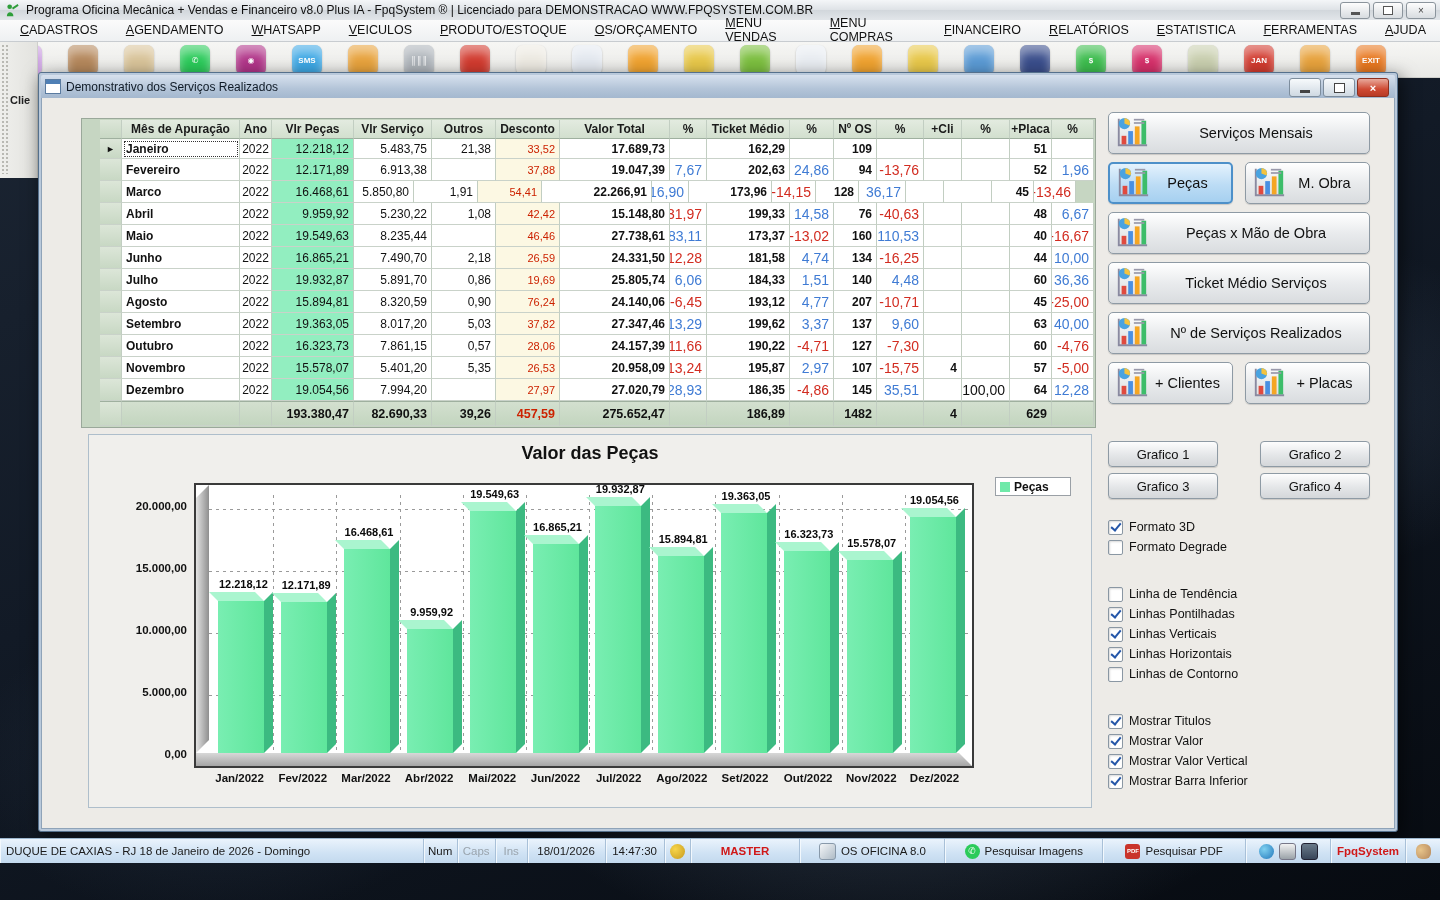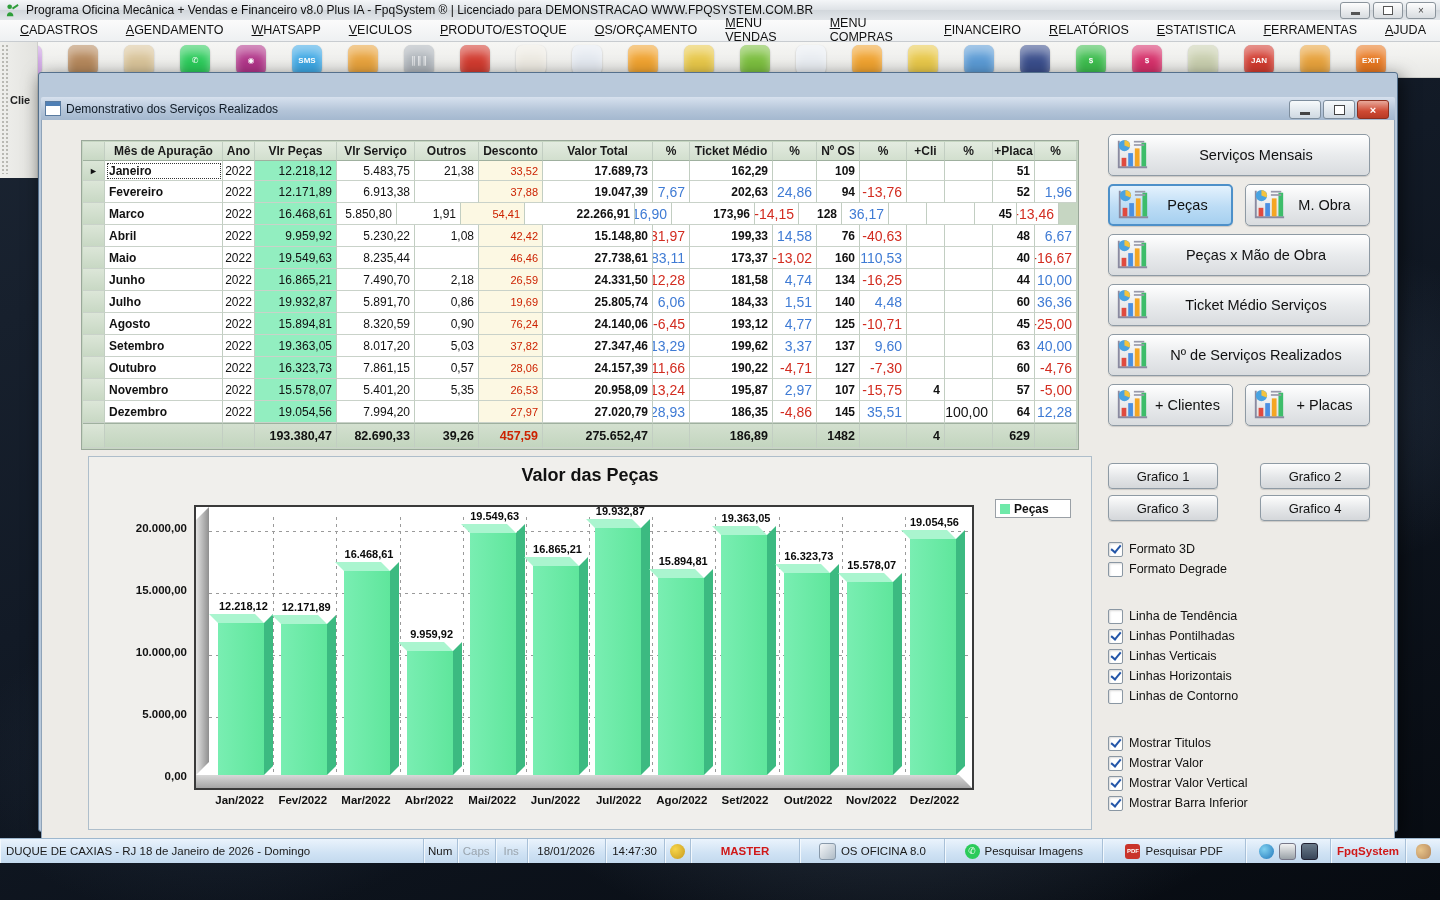--- a/index.html
+++ b/index.html
@@ -37,34 +37,34 @@
     background:linear-gradient(90deg,#efefec,#e3e3df);border-right:1px solid #cfcfcb;}
   .left-strip .dots{position:absolute;left:1px;top:2px;width:7px;height:130px;
     background-image:radial-gradient(#b9b9b3 1px, transparent 1.4px);background-size:4px 4px;}
   .clientes-caption{position:absolute;left:10px;top:52px;font-size:11px;font-weight:bold;color:#222;}
   
   .win{position:absolute;left:38px;top:72px;width:1360px;height:760px;
     background:#b9c9db;border:1px solid #55708c;border-radius:3px;
     box-shadow:3px 5px 18px rgba(0,0,0,.6);box-sizing:border-box;padding:2px;}
   .win-tb{height:23px;border-radius:2px 2px 0 0;
     background:linear-gradient(#d7e1ee,#b3c4d8 60%,#a4b8cf);
-    display:flex;align-items:center;font-size:12px;color:#0f1a26;position:relative;margin-top:22px;}
+    display:flex;align-items:center;font-size:12px;color:#0f1a26;position:relative;}
   .win-icon{width:14px;height:13px;margin:0 5px 0 4px;background:#fff;border:1px solid #5a7ba0;flex:none;position:relative;}
   .win-icon::before{content:"";position:absolute;left:0;top:0;right:0;height:4px;background:#4f7fb5;}
   .win-btns{position:absolute;right:6px;top:3px;display:flex;gap:2px;}
   .iwbtn{width:30px;height:17px;border:1px solid #7d8d9d;border-radius:3px;
     background:linear-gradient(#f7fafc,#cfd9e2);display:flex;align-items:center;justify-content:center;
     font-size:11px;color:#333;font-weight:bold;}
   .iwbtn .mini{width:10px;height:3px;background:#444;margin-top:7px;}
   .iwbtn .rest{width:9px;height:8px;border:1px solid #444;background:#fff;}
   .iwbtn.close{background:linear-gradient(#e8a99b,#cf4a33 60%,#b83a25);color:#fff;border-color:#8d2f1e;}
   .win-body{position:relative;height:730px;background:#edebe7;border:1px solid #8fa3b8;border-top:none;overflow:hidden;}
   
   .grid{position:absolute;left:39px;top:20px;border:1px solid #9aa89a;background:#c6d6c2;padding:1px;}
-  .t-row{display:flex;}
+  .t-row{display:flex;margin-left:17px;}
   .t-cell{box-sizing:border-box;border-right:1px solid #c2cec2;border-bottom:1px solid #c9d2c9;
     font-size:12px;color:#111;padding:3px 4px 2px 4px;background:#fff;white-space:nowrap;overflow:hidden;
     display:flex;align-items:center;}
   .t-head .t-cell{background:linear-gradient(#e3ebe0,#d2dfce);font-weight:bold;justify-content:center;
     border-bottom:1px solid #9fb09f;color:#1a1a1a;padding:2px 3px;}
   .t-sel{background:linear-gradient(#dce6d8,#c8d8c4)!important;justify-content:center;color:#111;font-size:9px;}
   .al{justify-content:flex-start;} .ar{justify-content:flex-end;} .ac{justify-content:center;}
   .b{font-weight:bold;}
   .peca{background:#92eec0;}
   .desc{background:#fcf8e3;color:#cc2200;font-size:11px;}
@@ -391,21 +391,21 @@
           <div class="t-cell al b" style="width: 118px;">Agosto</div>
           <div class="t-cell ac" style="width: 32px;">2022</div>
           <div class="t-cell ar peca" style="width: 82px;">15.894,81</div>
           <div class="t-cell ar" style="width: 78px;">8.320,59</div>
           <div class="t-cell ar" style="width: 64px;">0,90</div>
           <div class="t-cell ar desc" style="width: 64px;">76,24</div>
           <div class="t-cell ar b" style="width: 110px;">24.140,06</div>
           <div class="t-cell ar pct neg" style="width: 37px;">-6,45</div>
           <div class="t-cell ar b" style="width: 83px;">193,12</div>
           <div class="t-cell ar pct pos" style="width: 44px;">4,77</div>
-          <div class="t-cell ar b" style="width: 43px;">125</div>
+          <div class="t-cell ar b" style="width: 43px;">207</div>
           <div class="t-cell ar pct neg" style="width: 47px;">-10,71</div>
           <div class="t-cell ar b" style="width: 38px;"></div>
           <div class="t-cell ar pct" style="width: 48px;"></div>
           <div class="t-cell ar b" style="width: 42px;">45</div>
           <div class="t-cell ar pct neg" style="width: 42px;">-25,00</div>
         </div>
         <div class="t-row t-data">
           <div class="t-cell t-sel" style="width: 22px;"></div>
           <div class="t-cell al b" style="width: 118px;">Setembro</div>
           <div class="t-cell ac" style="width: 32px;">2022</div>

